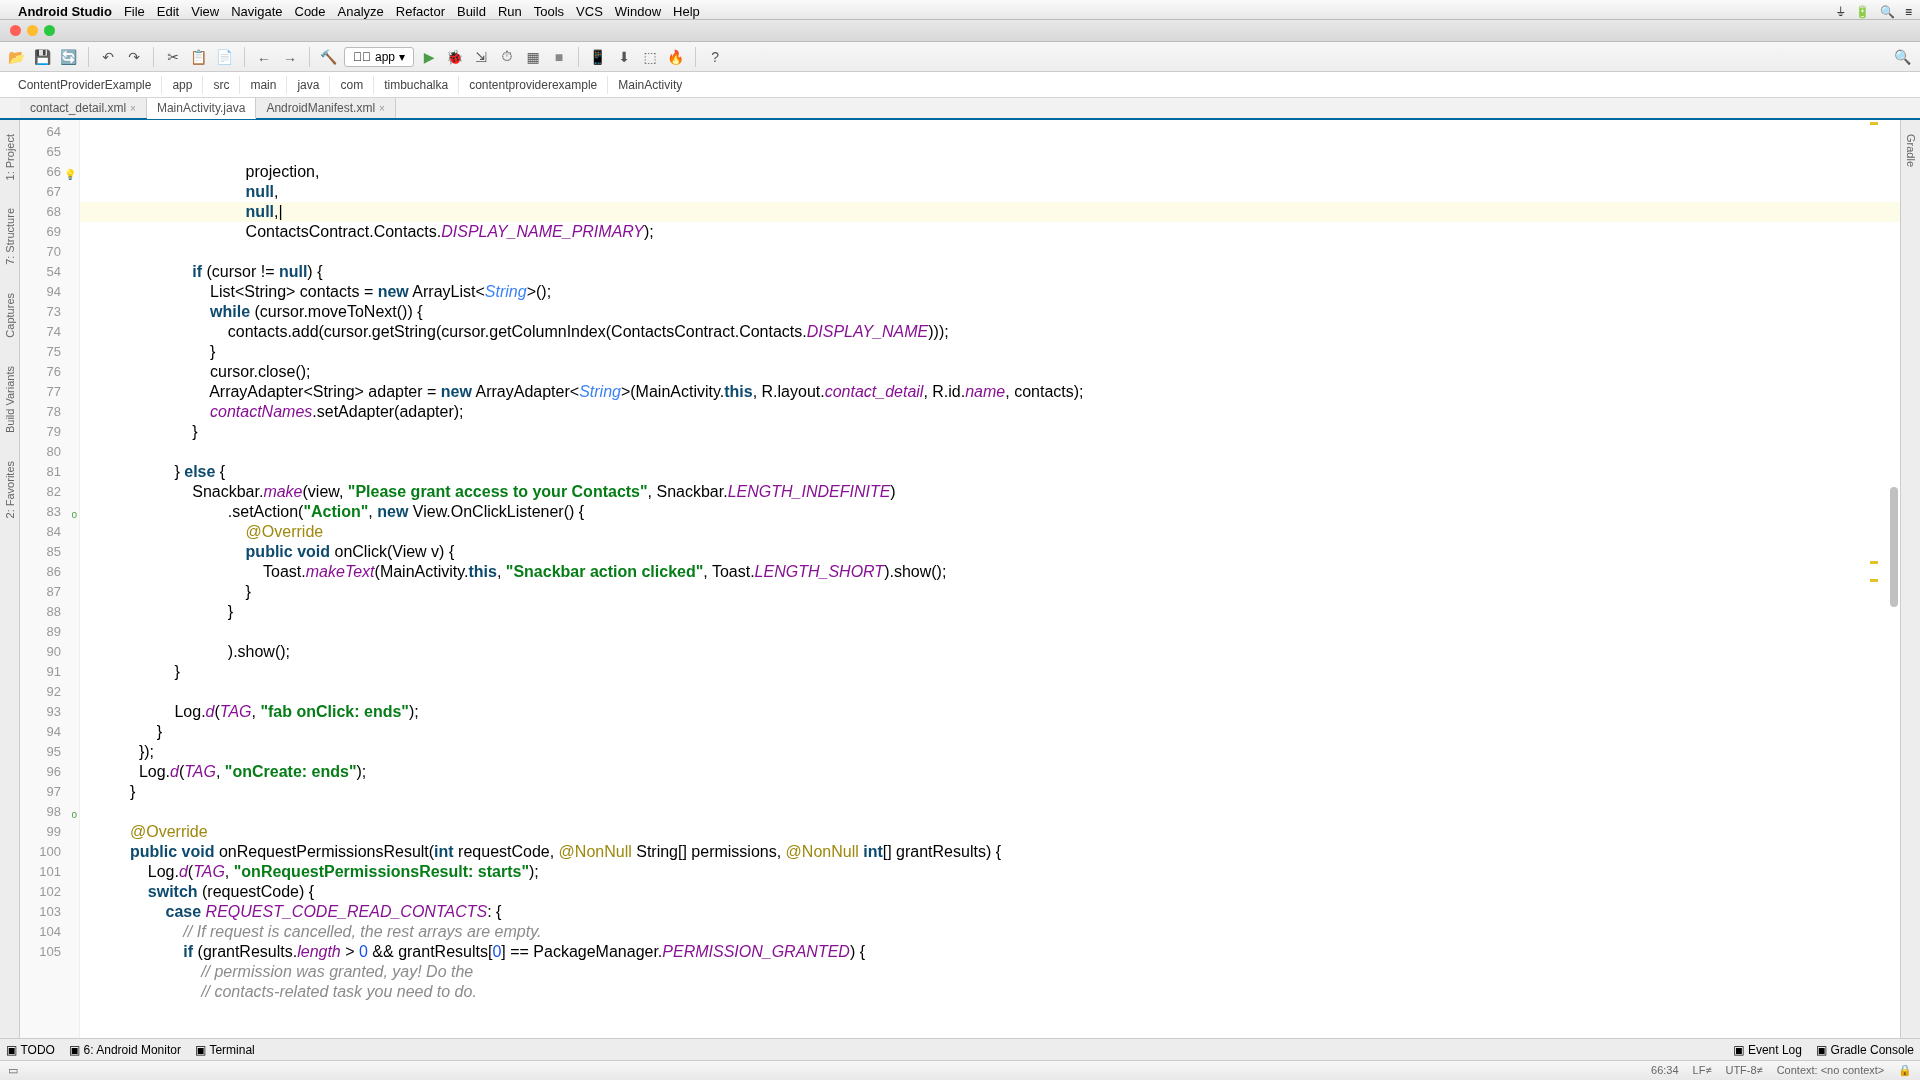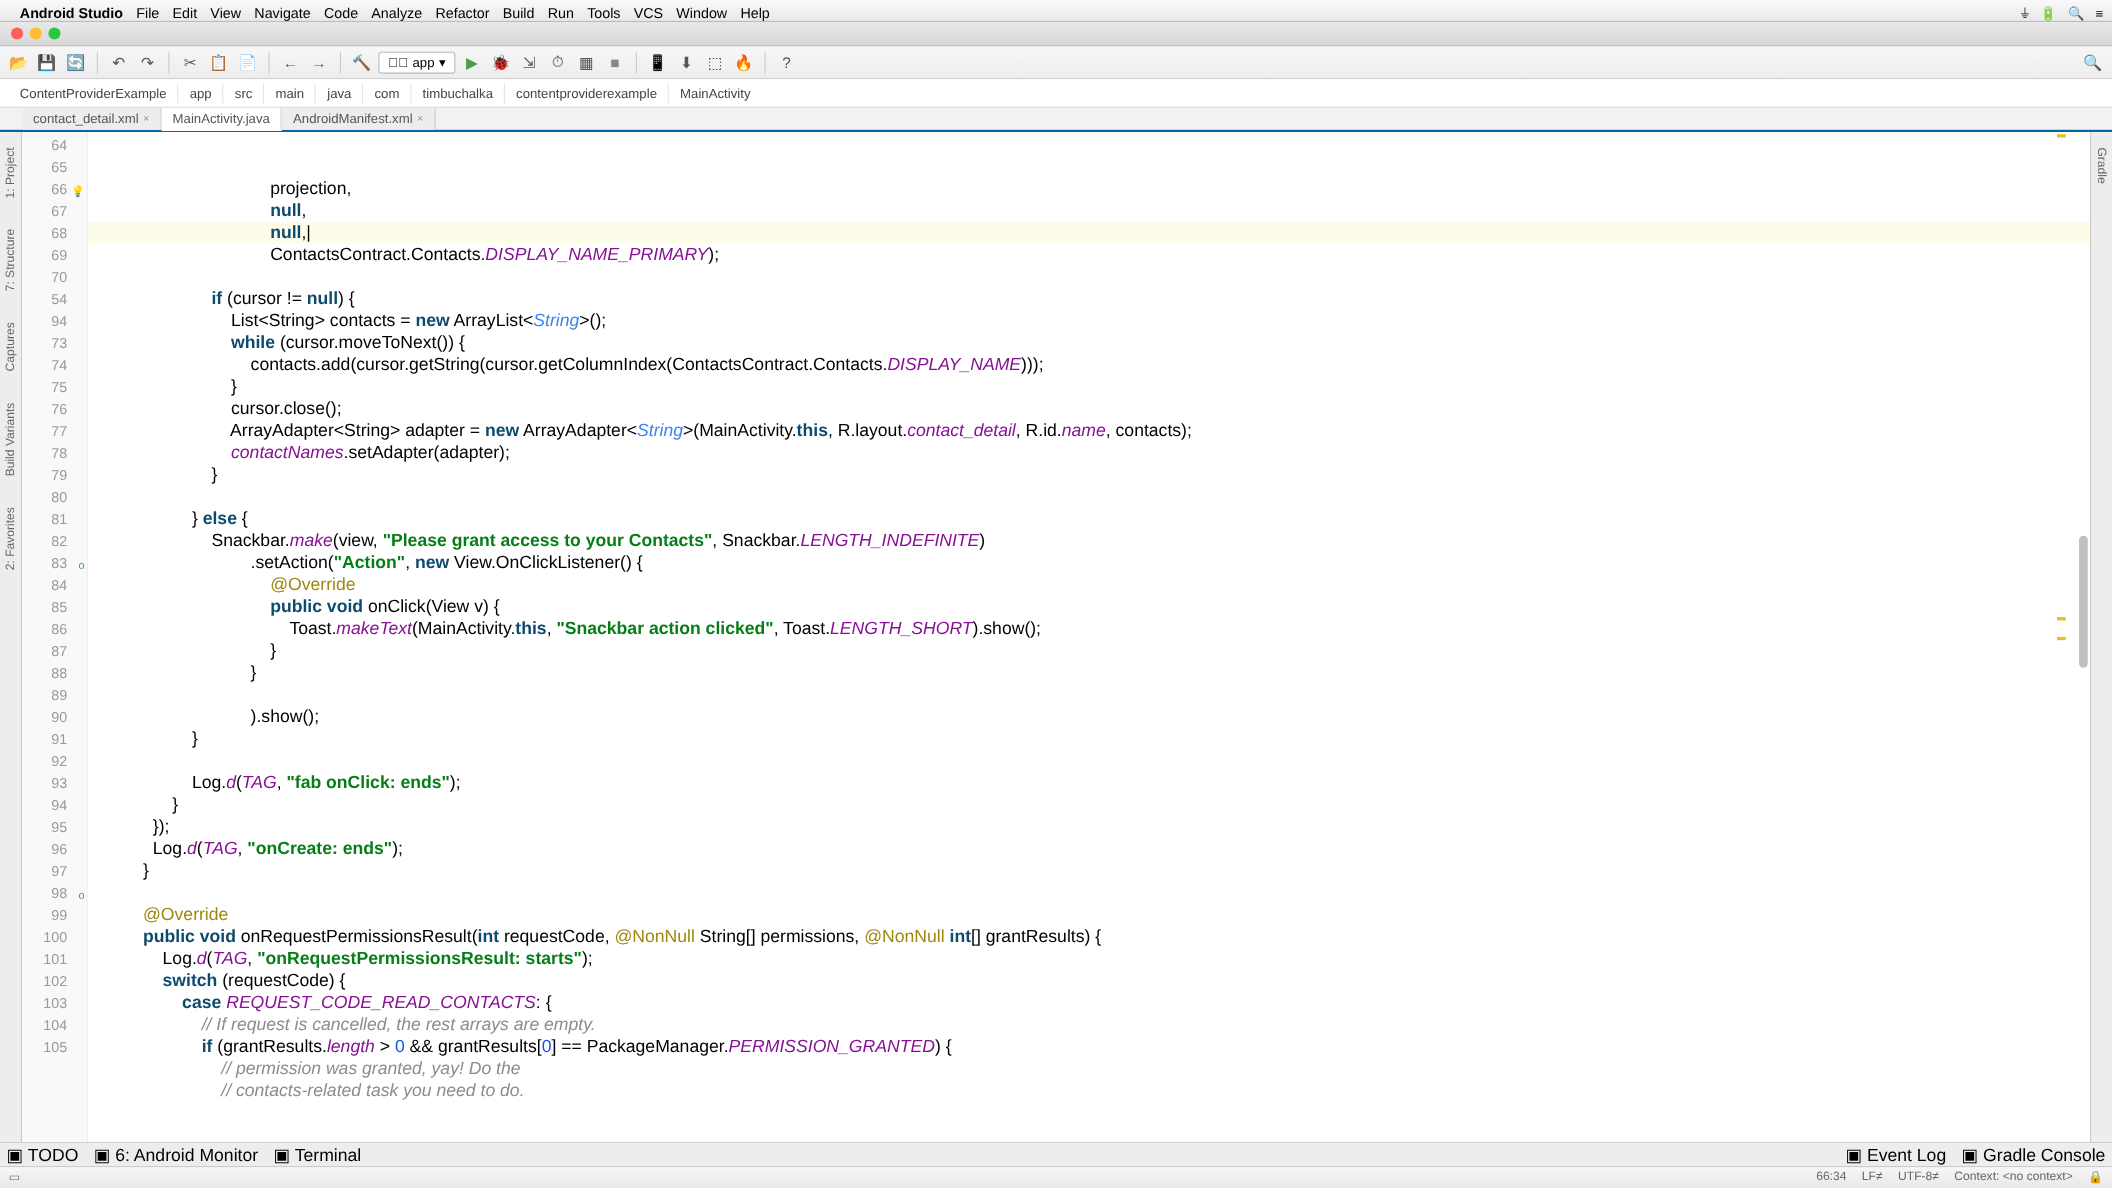--- a/index.html
+++ b/index.html
@@ -51,21 +51,21 @@
 .str { color:#067d17; font-weight:bold;}
 .ann { color:#9e880d; }
 .field { color:#871094; font-style:italic;}
 .static { color:#871094; font-style:italic;}
 .param { color:#3b82f6; font-style:italic; }
 .comment { color:#8c8c8c; font-style:italic;}
 .number { color:#1750eb;}
 .cursor::after { content:"|"; color:#000; animation: blink 1s infinite;}
 @keyframes blink { 50% { opacity:0;}}
 
-.bottom-tabs { height:22px; background:#ededed; border-top:1px solid #ccc; display:flex; align-items:center; padding:0 6px; font-size:16px; gap:14px;}
+.bottom-tabs { height:22px; background:#ededed; border-top:1px solid #ccc; display:flex; align-items:center; padding:0 6px; font-size:12px; gap:14px;}
 .bottom-tabs .right { margin-left:auto; display:flex; gap:14px;}
 .statusbar { height:20px; background:linear-gradient(#f7f7f7,#e8e8e8); border-top:1px solid #ccc; display:flex; align-items:center; font-size:11px; color:#666; padding:0 8px;}
 .statusbar .right { margin-left:auto; display:flex; gap:14px;}
 
 .scrollbar-v { position:absolute; right:2px; top:40%; width:8px; height:120px; background:#c0c0c0; border-radius:4px;}
 .err-stripe { position:absolute; right:22px; top:0; width:10px; height:100%; }
 .err-stripe .mk { position:absolute; right:0; width:8px; height:3px; }
 .mk.y { background:#e6c029;}
 </style>
 </head>

